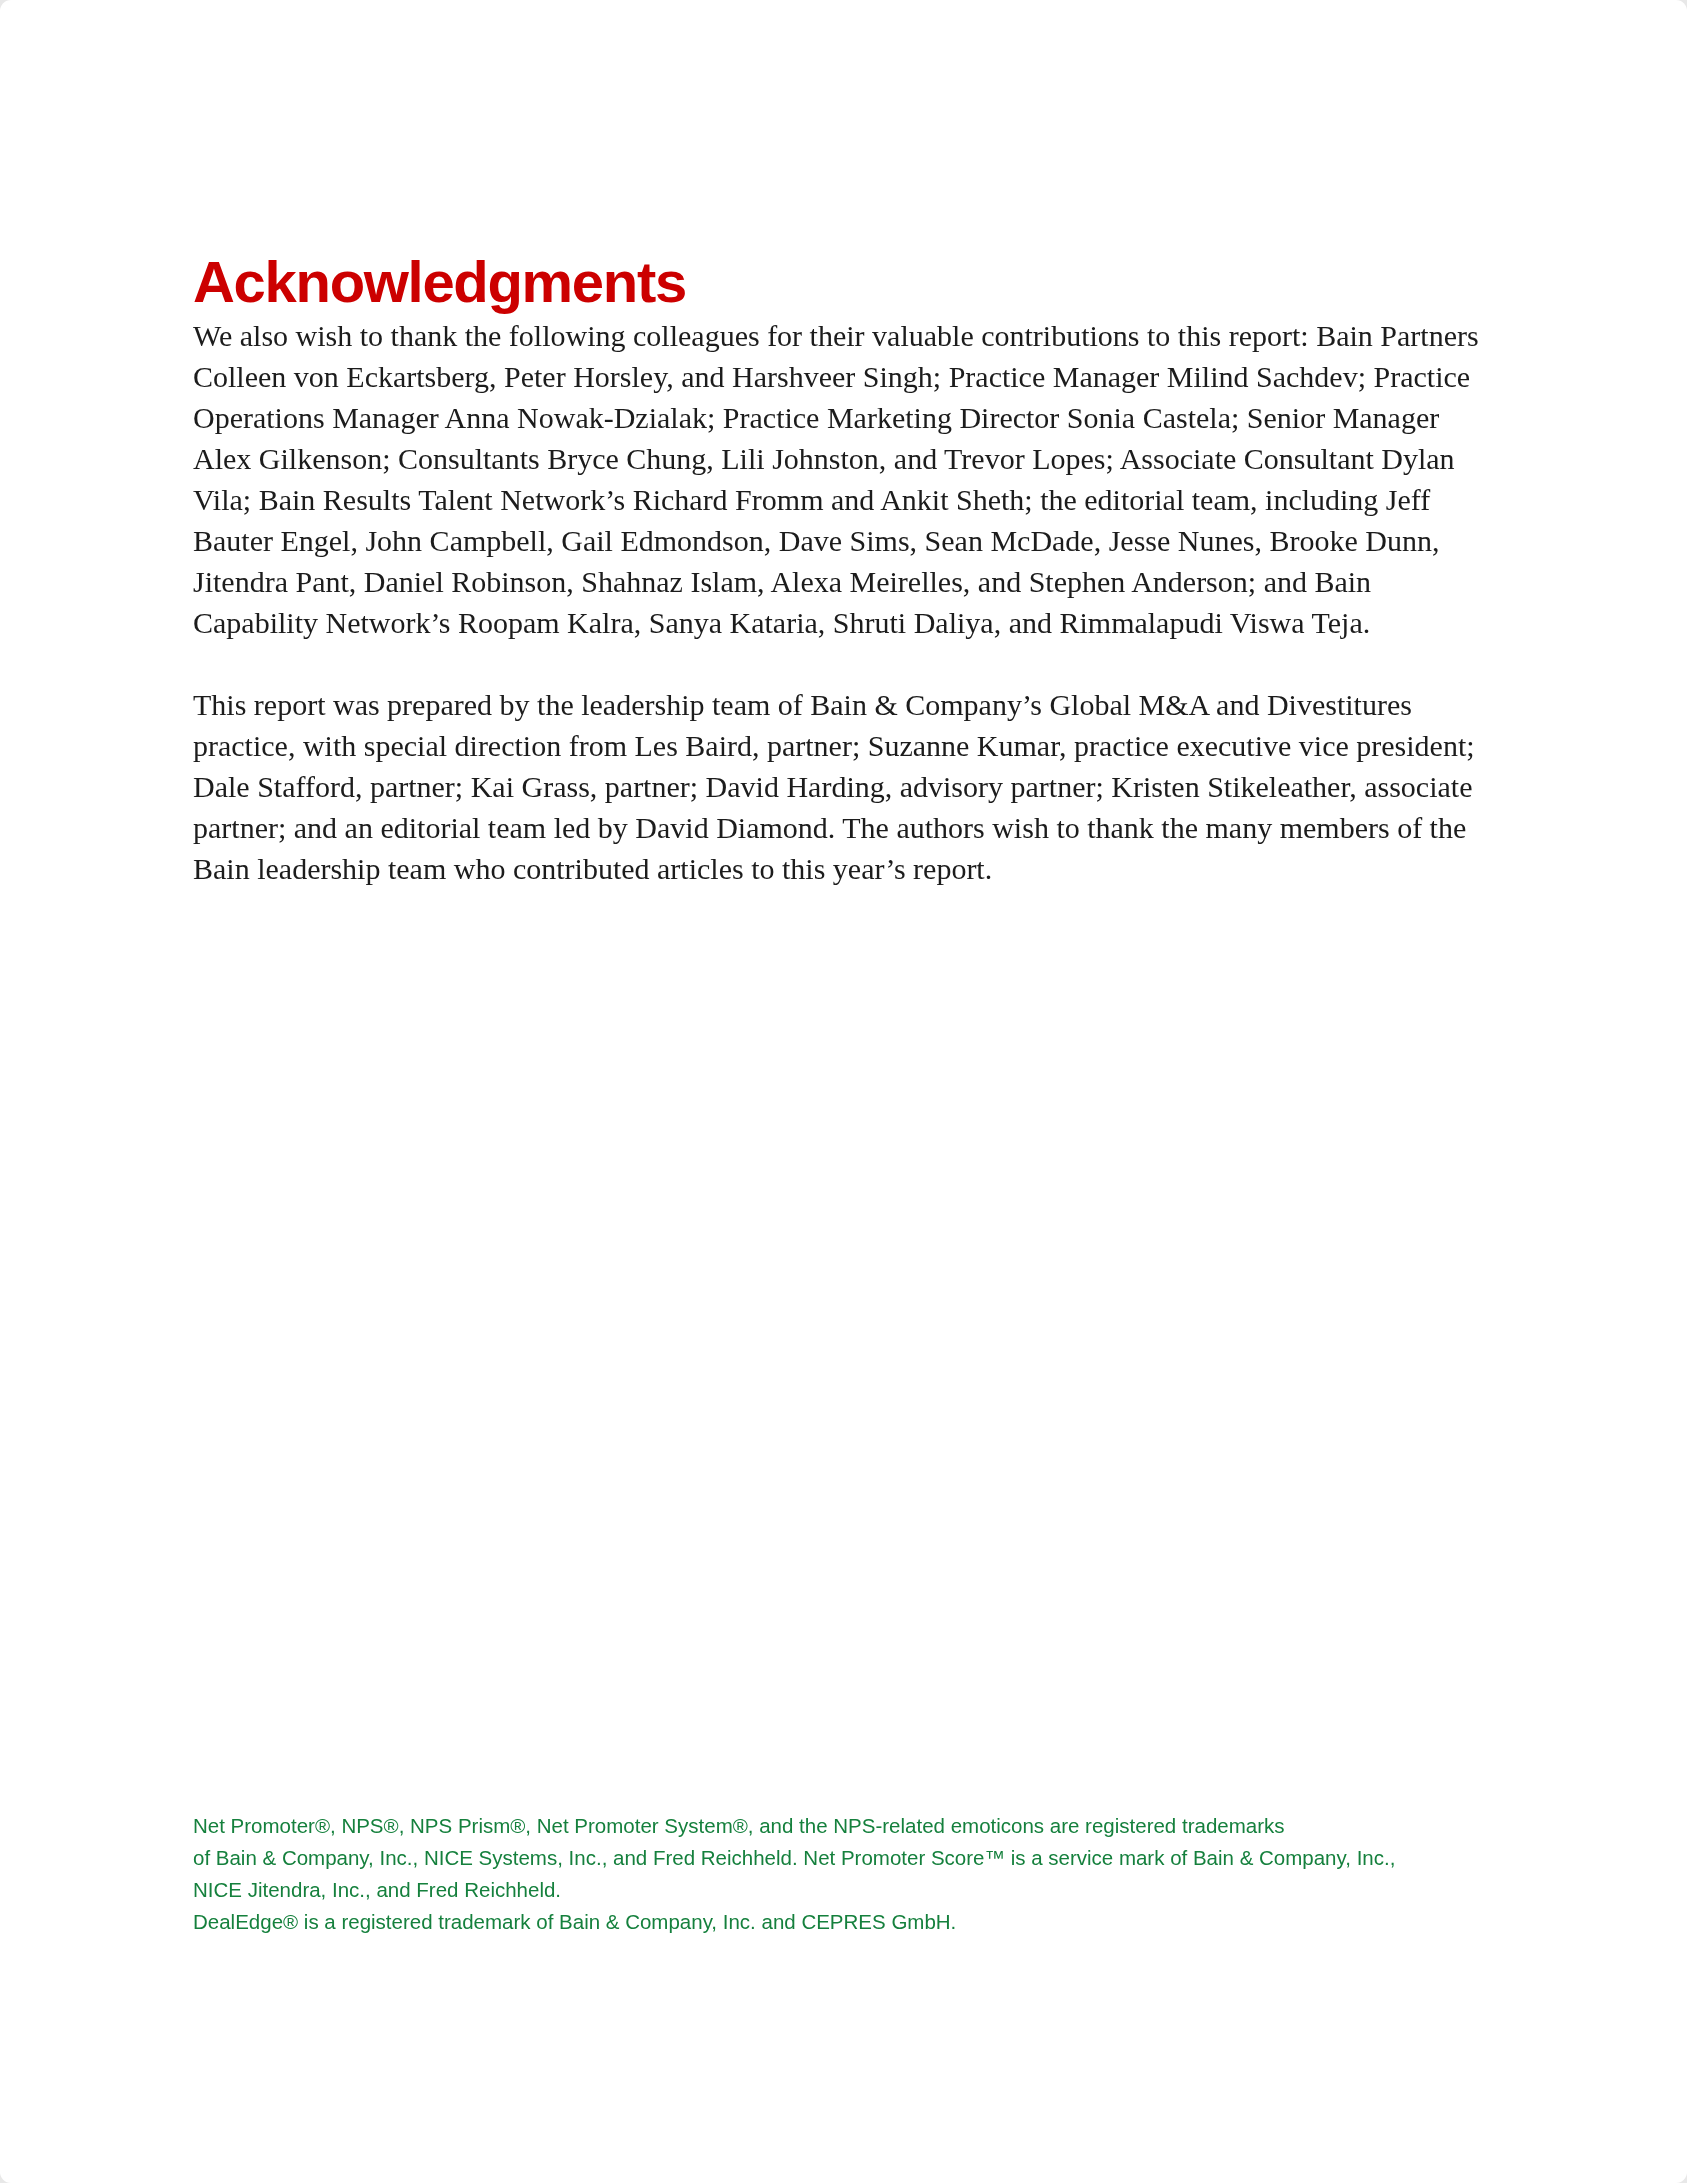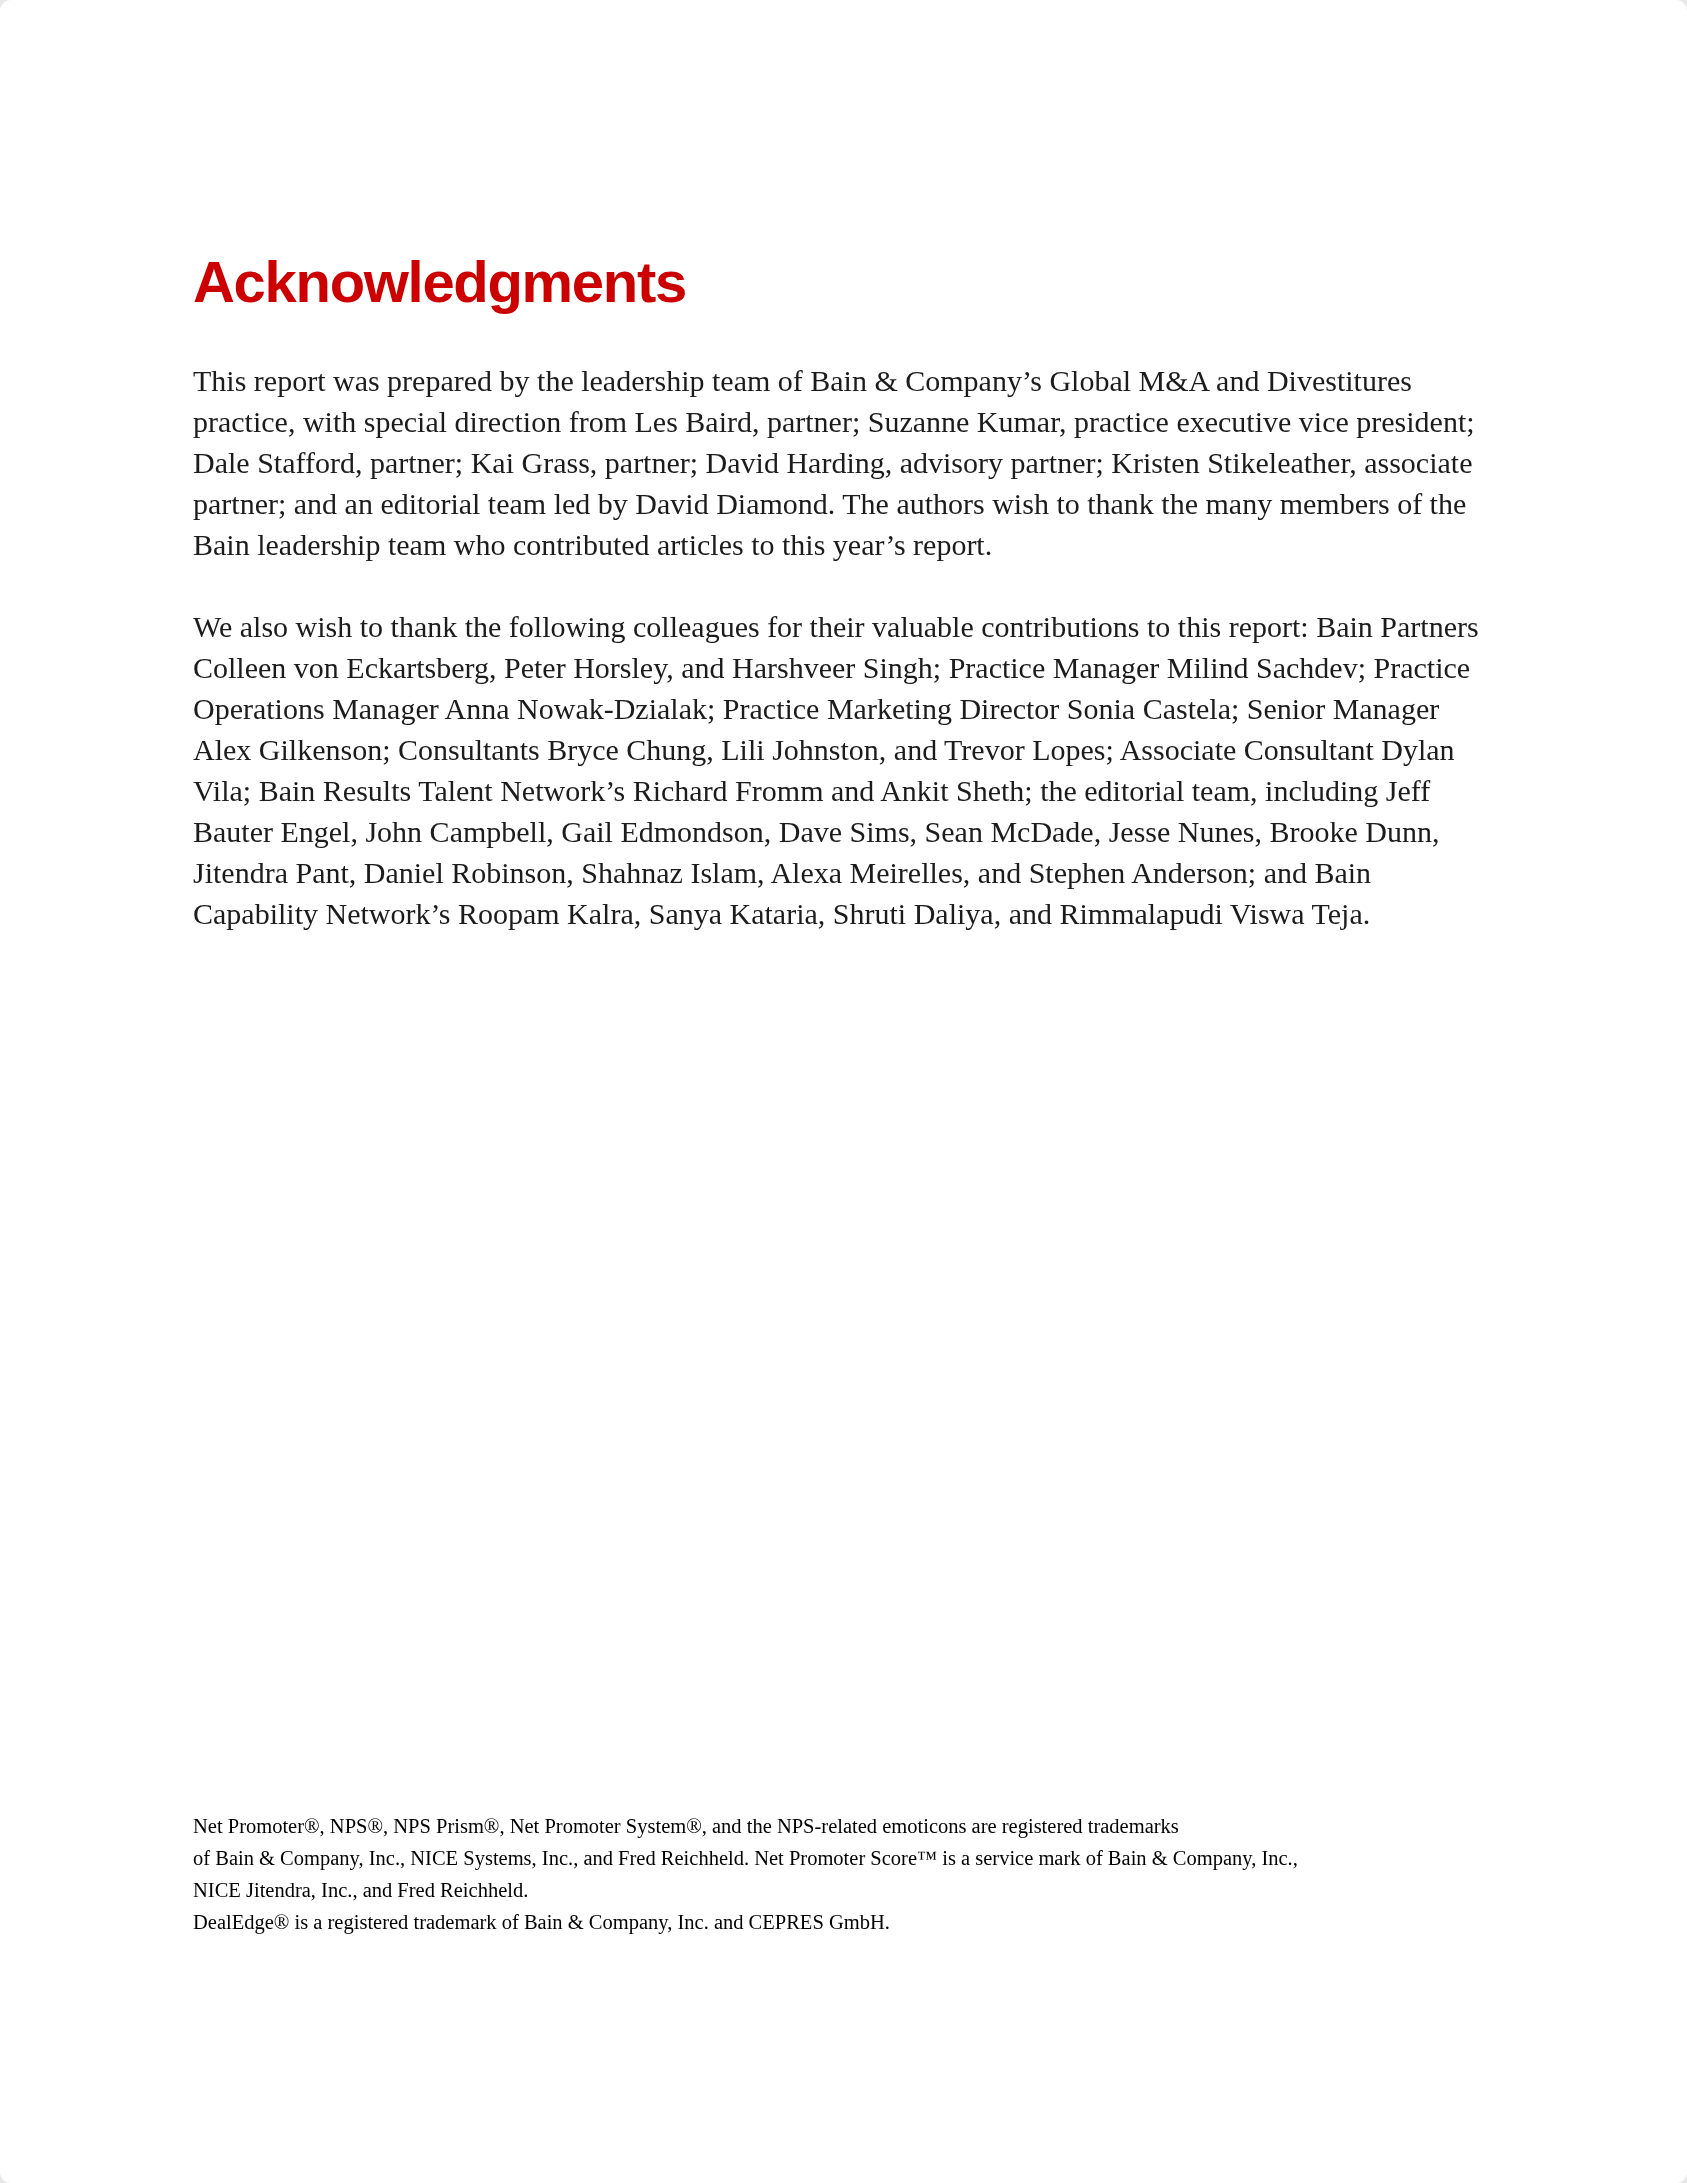--- a/index.html
+++ b/index.html
@@ -45,45 +45,45 @@
   p.body-para + p.body-para {
     margin-top: 41px;
   }
   .footnotes {
     position: absolute;
     left: 193px;
     top: 1810px;
     width: 1323px;
   }
   .footnote-line {
-    font-family: Liberation Serif, serif;
+    font-family: Liberation Sans, sans-serif;
     font-size: 20.5px;
     line-height: 32px;
-    color: #000000;
+    color: #15803d;
   }
 </style>
 </head>
 <body>
 
 <div class="page">
   <div class="content">
     <h1 class="title">Acknowledgments</h1>
-    <p class="body-para first">This report was prepared by the leadership team of Bain &amp; Company’s Global M&amp;A and Divestitures
-practice, with special direction from Les Baird, partner; Suzanne Kumar, practice executive vice president;
-Dale Stafford, partner; Kai Grass, partner; David Harding, advisory partner; Kristen Stikeleather, associate
-partner; and an editorial team led by David Diamond. The authors wish to thank the many members of the
-Bain leadership team who contributed articles to this year’s report.</p>
     <p class="body-para">We also wish to thank the following colleagues for their valuable contributions to this report: Bain Partners
 Colleen von Eckartsberg, Peter Horsley, and Harshveer Singh; Practice Manager Milind Sachdev; Practice
 Operations Manager Anna Nowak-Dzialak; Practice Marketing Director Sonia Castela; Senior Manager
 Alex Gilkenson; Consultants Bryce Chung, Lili Johnston, and Trevor Lopes; Associate Consultant Dylan
 Vila; Bain Results Talent Network’s Richard Fromm and Ankit Sheth; the editorial team, including Jeff
 Bauter Engel, John Campbell, Gail Edmondson, Dave Sims, Sean McDade, Jesse Nunes, Brooke Dunn,
 Jitendra Pant, Daniel Robinson, Shahnaz Islam, Alexa Meirelles, and Stephen Anderson; and Bain
 Capability Network’s Roopam Kalra, Sanya Kataria, Shruti Daliya, and Rimmalapudi Viswa Teja.</p>
+    <p class="body-para first">This report was prepared by the leadership team of Bain &amp; Company’s Global M&amp;A and Divestitures
+practice, with special direction from Les Baird, partner; Suzanne Kumar, practice executive vice president;
+Dale Stafford, partner; Kai Grass, partner; David Harding, advisory partner; Kristen Stikeleather, associate
+partner; and an editorial team led by David Diamond. The authors wish to thank the many members of the
+Bain leadership team who contributed articles to this year’s report.</p>
   </div>
 
   <div class="footnotes">
     <div class="footnote-line">Net Promoter®, NPS®, NPS Prism®, Net Promoter System®, and the NPS-related emoticons are registered trademarks</div>
     <div class="footnote-line">of Bain &amp; Company, Inc., NICE Systems, Inc., and Fred Reichheld. Net Promoter Score™ is a service mark of Bain &amp; Company, Inc.,</div>
     <div class="footnote-line">NICE Jitendra, Inc., and Fred Reichheld.</div>
     <div class="footnote-line">DealEdge® is a registered trademark of Bain &amp; Company, Inc. and CEPRES GmbH.</div>
   </div>
 </div>
 

